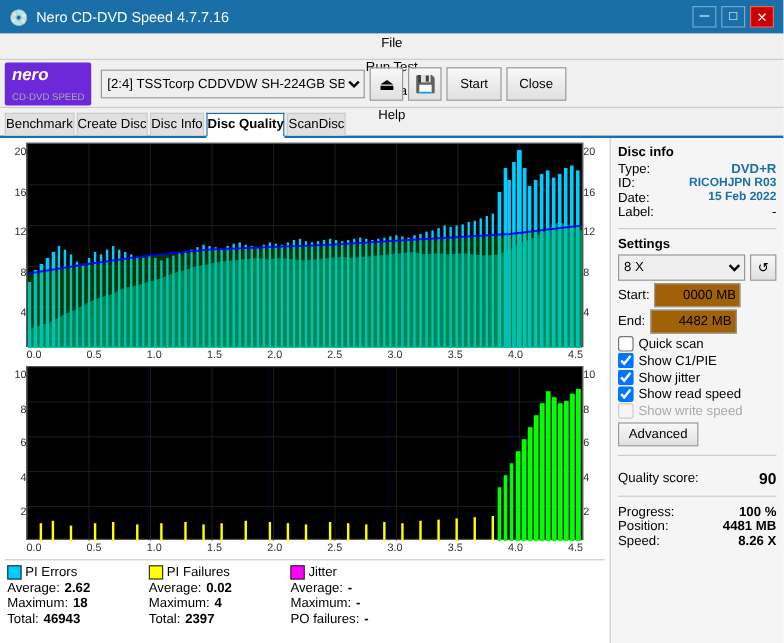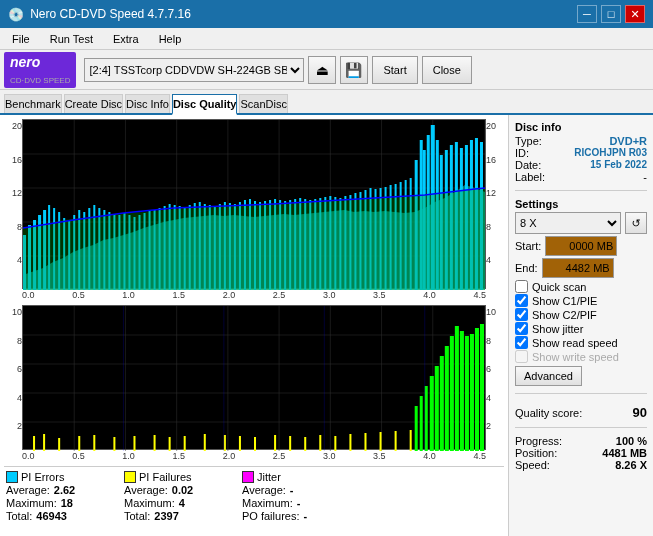--- a/index.html
+++ b/index.html
@@ -36,20 +36,21 @@
     .title-btn.close { background: #c00; }
     
     .menu-bar {
       background: #f0f0f0;
       height: 22px;
       display: flex;
       align-items: center;
       padding: 0 4px;
       border-bottom: 1px solid #ccc;
       gap: 4px;
+      flex-direction: column;
     }
     .menu-item {
       padding: 2px 8px;
       cursor: pointer;
       font-size: 11px;
     }
     
     .toolbar {
       background: #f0f0f0;
       height: 40px;
@@ -589,24 +590,20 @@
       <div class="checkbox-row">
         <input type="checkbox" style="">
         <span>Quick scan</span>
       </div>
       <div class="checkbox-row">
         <input type="checkbox" checked="" style="">
         <span>Show C1/PIE</span>
       </div>
       <div class="checkbox-row">
         <input type="checkbox" checked="" style="">
-        <span>Show C2/PIF</span>
-      </div>
-      <div class="checkbox-row">
-        <input type="checkbox" checked="" style="">
         <span>Show jitter</span>
       </div>
       <div class="checkbox-row">
         <input type="checkbox" checked="" style="">
         <span>Show read speed</span>
       </div>
       <div class="checkbox-row">
         <input type="checkbox" disabled="" style="">
         <span style="color:#aaa;">Show write speed</span>
       </div>

